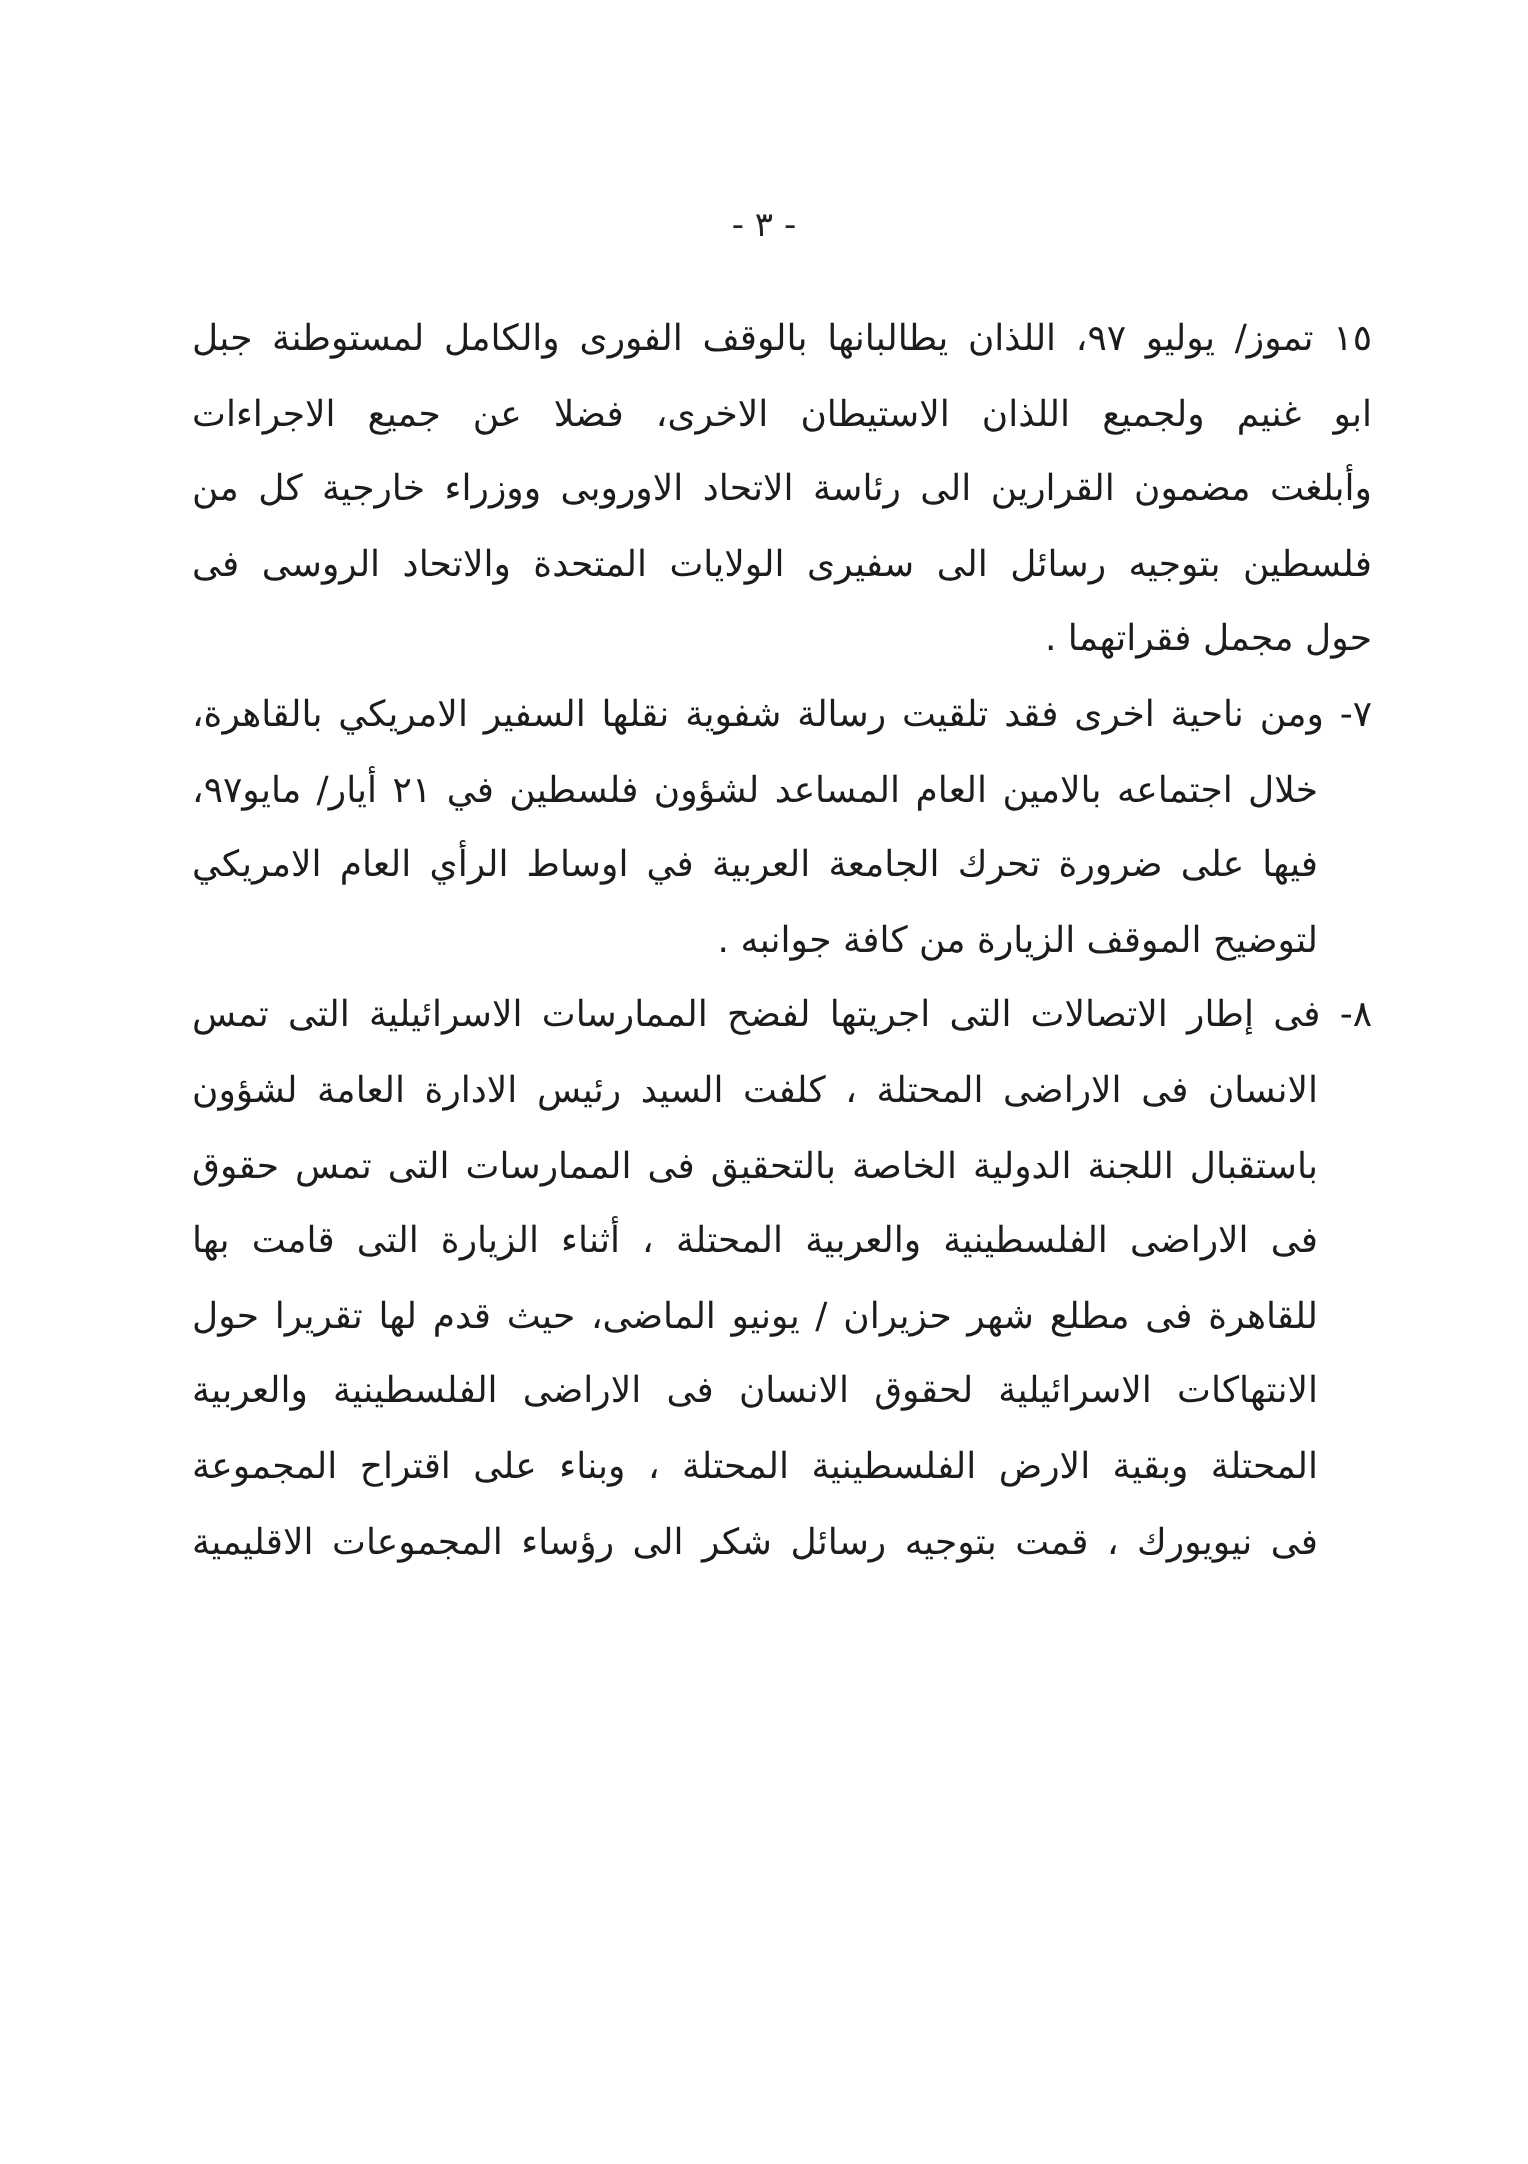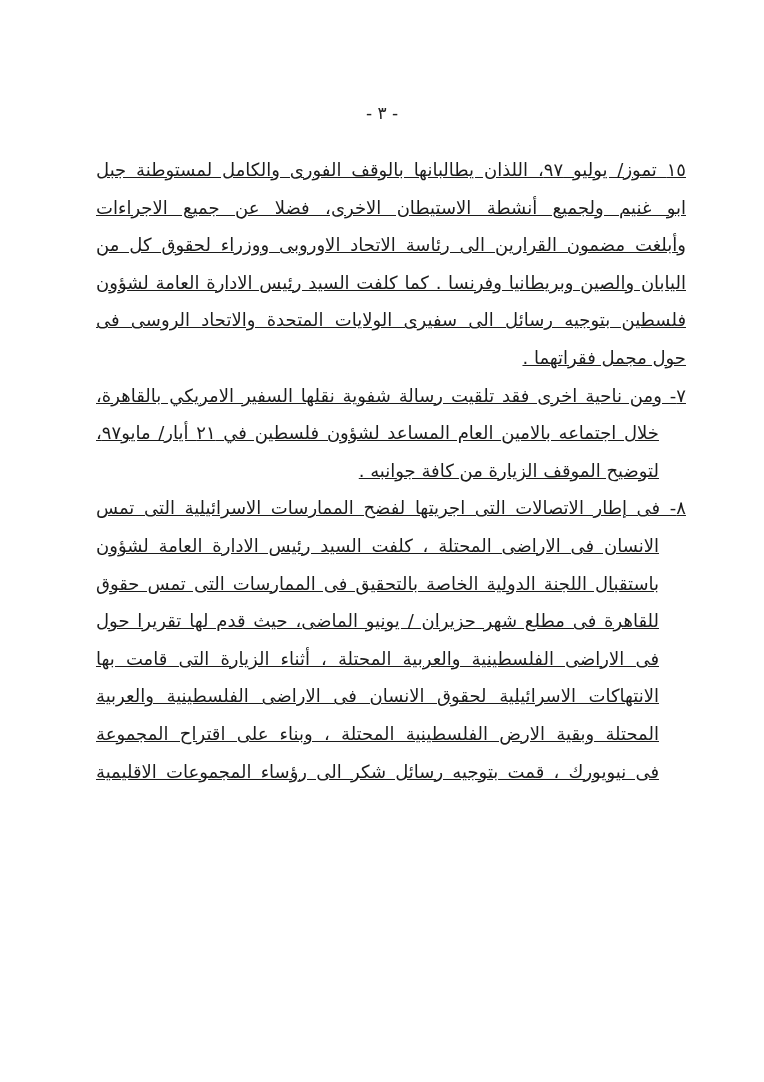--- a/index.html
+++ b/index.html
@@ -32,21 +32,21 @@
     position: absolute;
     top: 151px;
     right: 78px;
     width: 590px;
     direction: rtl;
     unicode-bidi: embed;
     font-size: 18px;
     line-height: 37.6px;
     color: #1c1c1c;
   }
-  .paragraph { margin: 0; padding: 0; text-decoration: underline; }
+  .paragraph { margin: 0; padding: 0; }
   .line {
     height: 37.6px;
     overflow: hidden;
     white-space: normal;
   }
   .line.just {
     text-align: justify;
     text-align-last: justify;
     text-justify: inter-word;
   }
@@ -60,37 +60,37 @@
 </style>
 </head>
 <body>
 
 <div class="sheet">
   <div class="page-number">- ٣ -</div>
 
   <div class="text-block">
       <div class="paragraph">
         <div class="line just">١٥ تموز/ يوليو ٩٧، اللذان يطالبانها بالوقف الفورى والكامل لمستوطنة جبل</div>
-        <div class="line just">ابو غنيم ولجميع أنشطة الاستيطان الاخرى، فضلا عن جميع الاجراءات</div>
-        <div class="line just">وأبلغت مضمون القرارين الى رئاسة الاتحاد الاوروبى ووزراء لحقوق كل من</div>
-        <div class="line just">اليابان والصين وبريطانيا وفرنسا . كما كلفت السيد رئيس الادارة العامة لشؤون</div>
+        <div class="line just">ابو غنيم ولجميع اللذان الاستيطان الاخرى، فضلا عن جميع الاجراءات</div>
+        <div class="line just">وأبلغت مضمون القرارين الى رئاسة الاتحاد الاوروبى ووزراء خارجية كل من</div>
         <div class="line just">فلسطين بتوجيه رسائل الى سفيرى الولايات المتحدة والاتحاد الروسى فى القاهرة</div>
         <div class="line short">حول مجمل فقراتهما .</div>
       </div>
       <div class="paragraph">
         <div class="line just">٧- ومن ناحية اخرى فقد تلقيت رسالة شفوية نقلها السفير الامريكي بالقاهرة، من</div>
         <div class="line just hang">خلال اجتماعه بالامين العام المساعد لشؤون فلسطين في ٢١ أيار/ مايو٩٧، أكد</div>
+        <div class="line just hang">فيها على ضرورة تحرك الجامعة العربية في اوساط الرأي العام الامريكي</div>
         <div class="line short hang">لتوضيح الموقف الزيارة من كافة جوانبه .</div>
       </div>
       <div class="paragraph">
         <div class="line just">٨- فى إطار الاتصالات التى اجريتها لفضح الممارسات الاسرائيلية التى تمس حقوق</div>
         <div class="line just hang">الانسان فى الاراضى المحتلة ، كلفت السيد رئيس الادارة العامة لشؤون الاعلام</div>
         <div class="line just hang">باستقبال اللجنة الدولية الخاصة بالتحقيق فى الممارسات التى تمس حقوق الانسان</div>
+        <div class="line just hang">فى الاراضى الفلسطينية والعربية المحتلة ، أثناء الزيارة التى قامت بها</div>
         <div class="line just hang">للقاهرة فى مطلع شهر حزيران / يونيو الماضى، حيث قدم لها تقريرا حول</div>
-        <div class="line just hang">فى الاراضى الفلسطينية والعربية المحتلة ، أثناء الزيارة التى قامت بها</div>
         <div class="line just hang">الانتهاكات الاسرائيلية لحقوق الانسان فى الاراضى الفلسطينية والعربية المحتلة .</div>
       </div>
       <div class="paragraph">
         <div class="line just hang">المحتلة وبقية الارض الفلسطينية المحتلة ، وبناء على اقتراح المجموعة العربية</div>
         <div class="line just hang">فى نيويورك ، قمت بتوجيه رسائل شكر الى رؤساء المجموعات الاقليمية التى</div>
       </div>
     </div>
 </div>
 
 </body></html>

